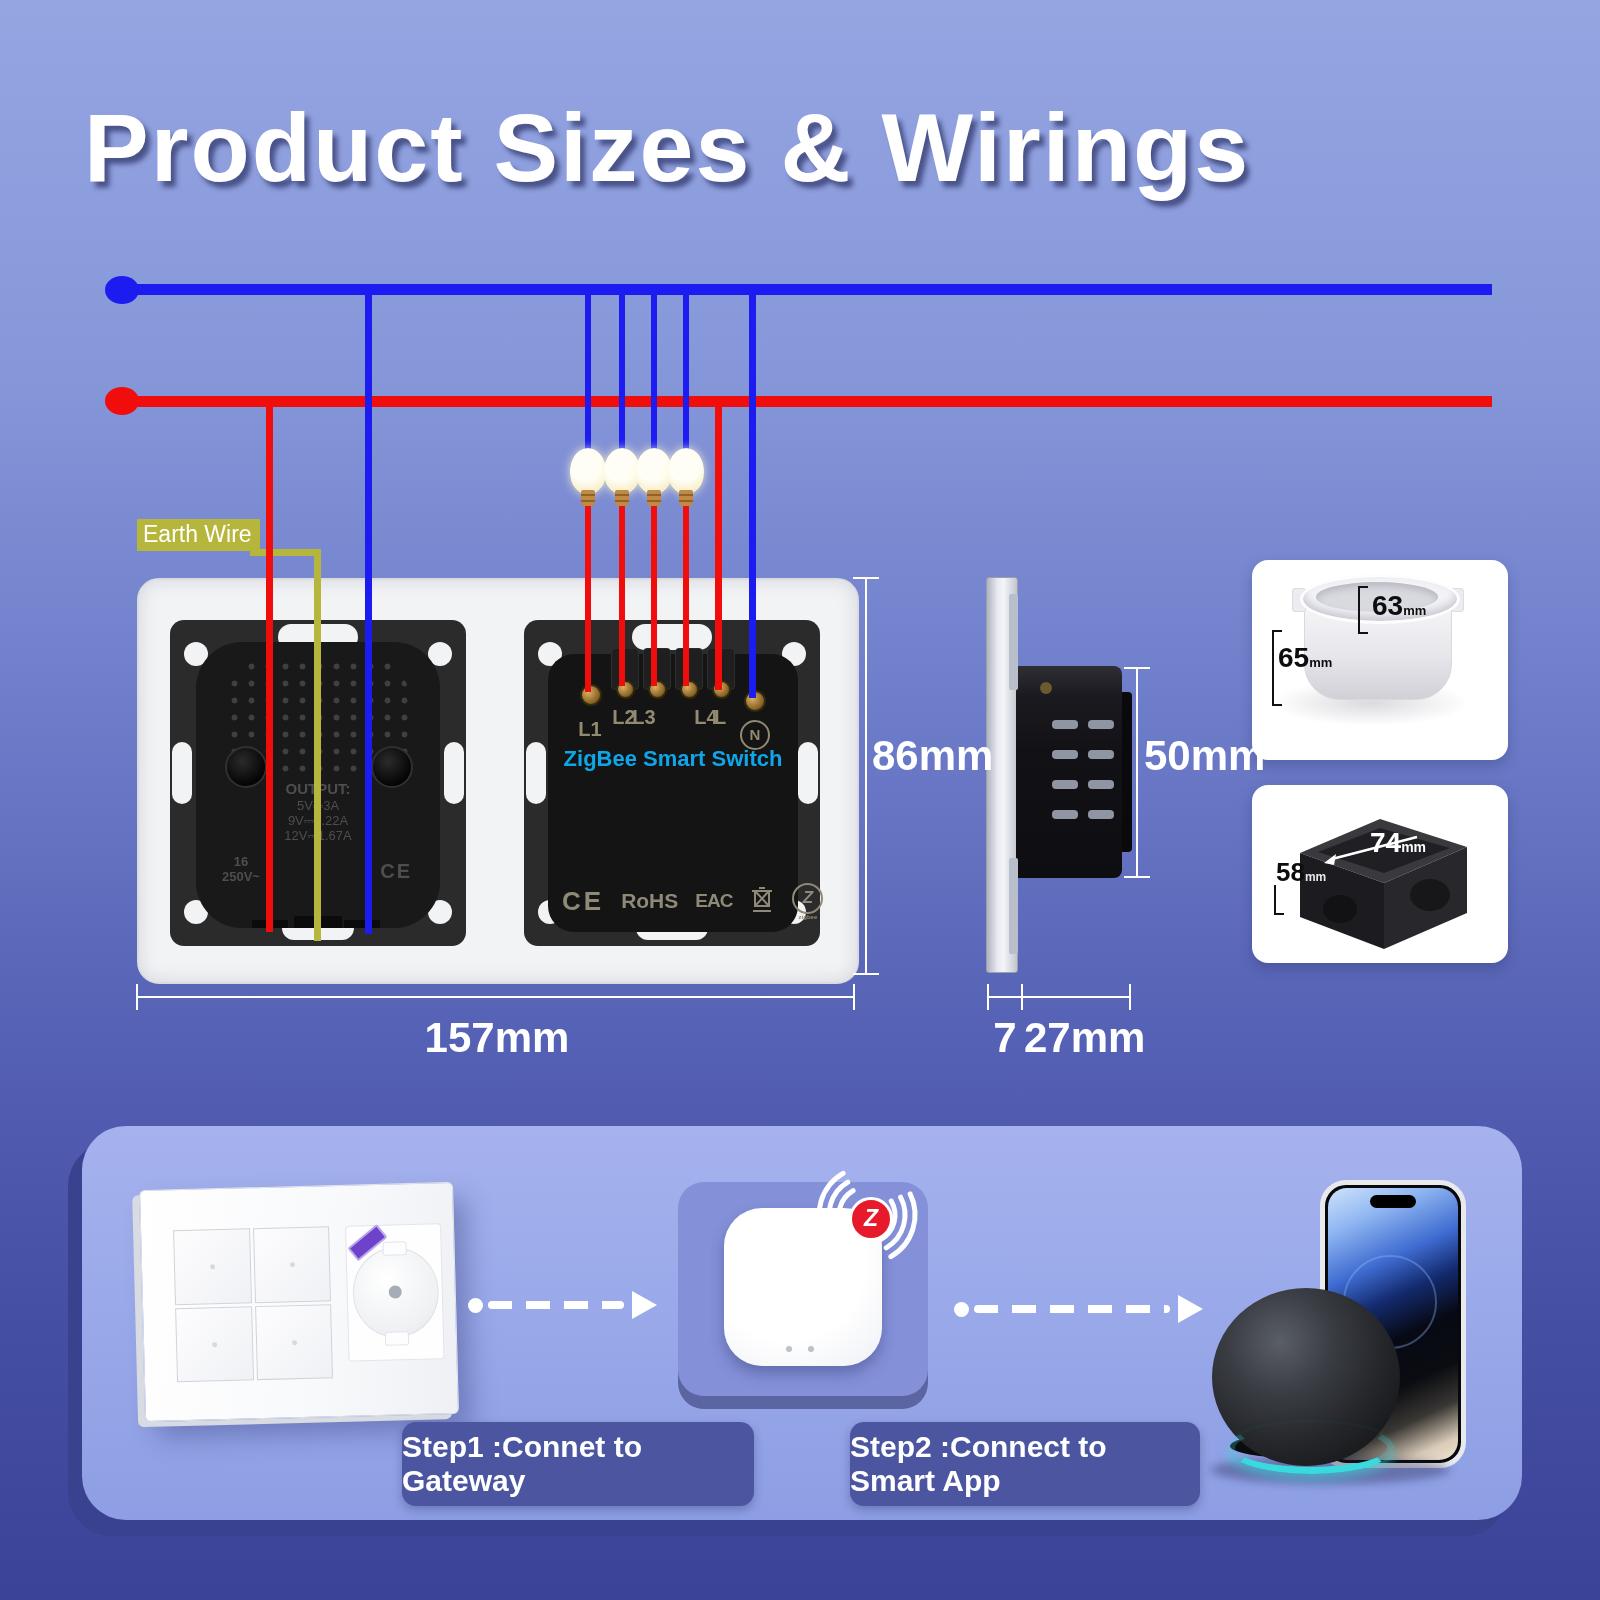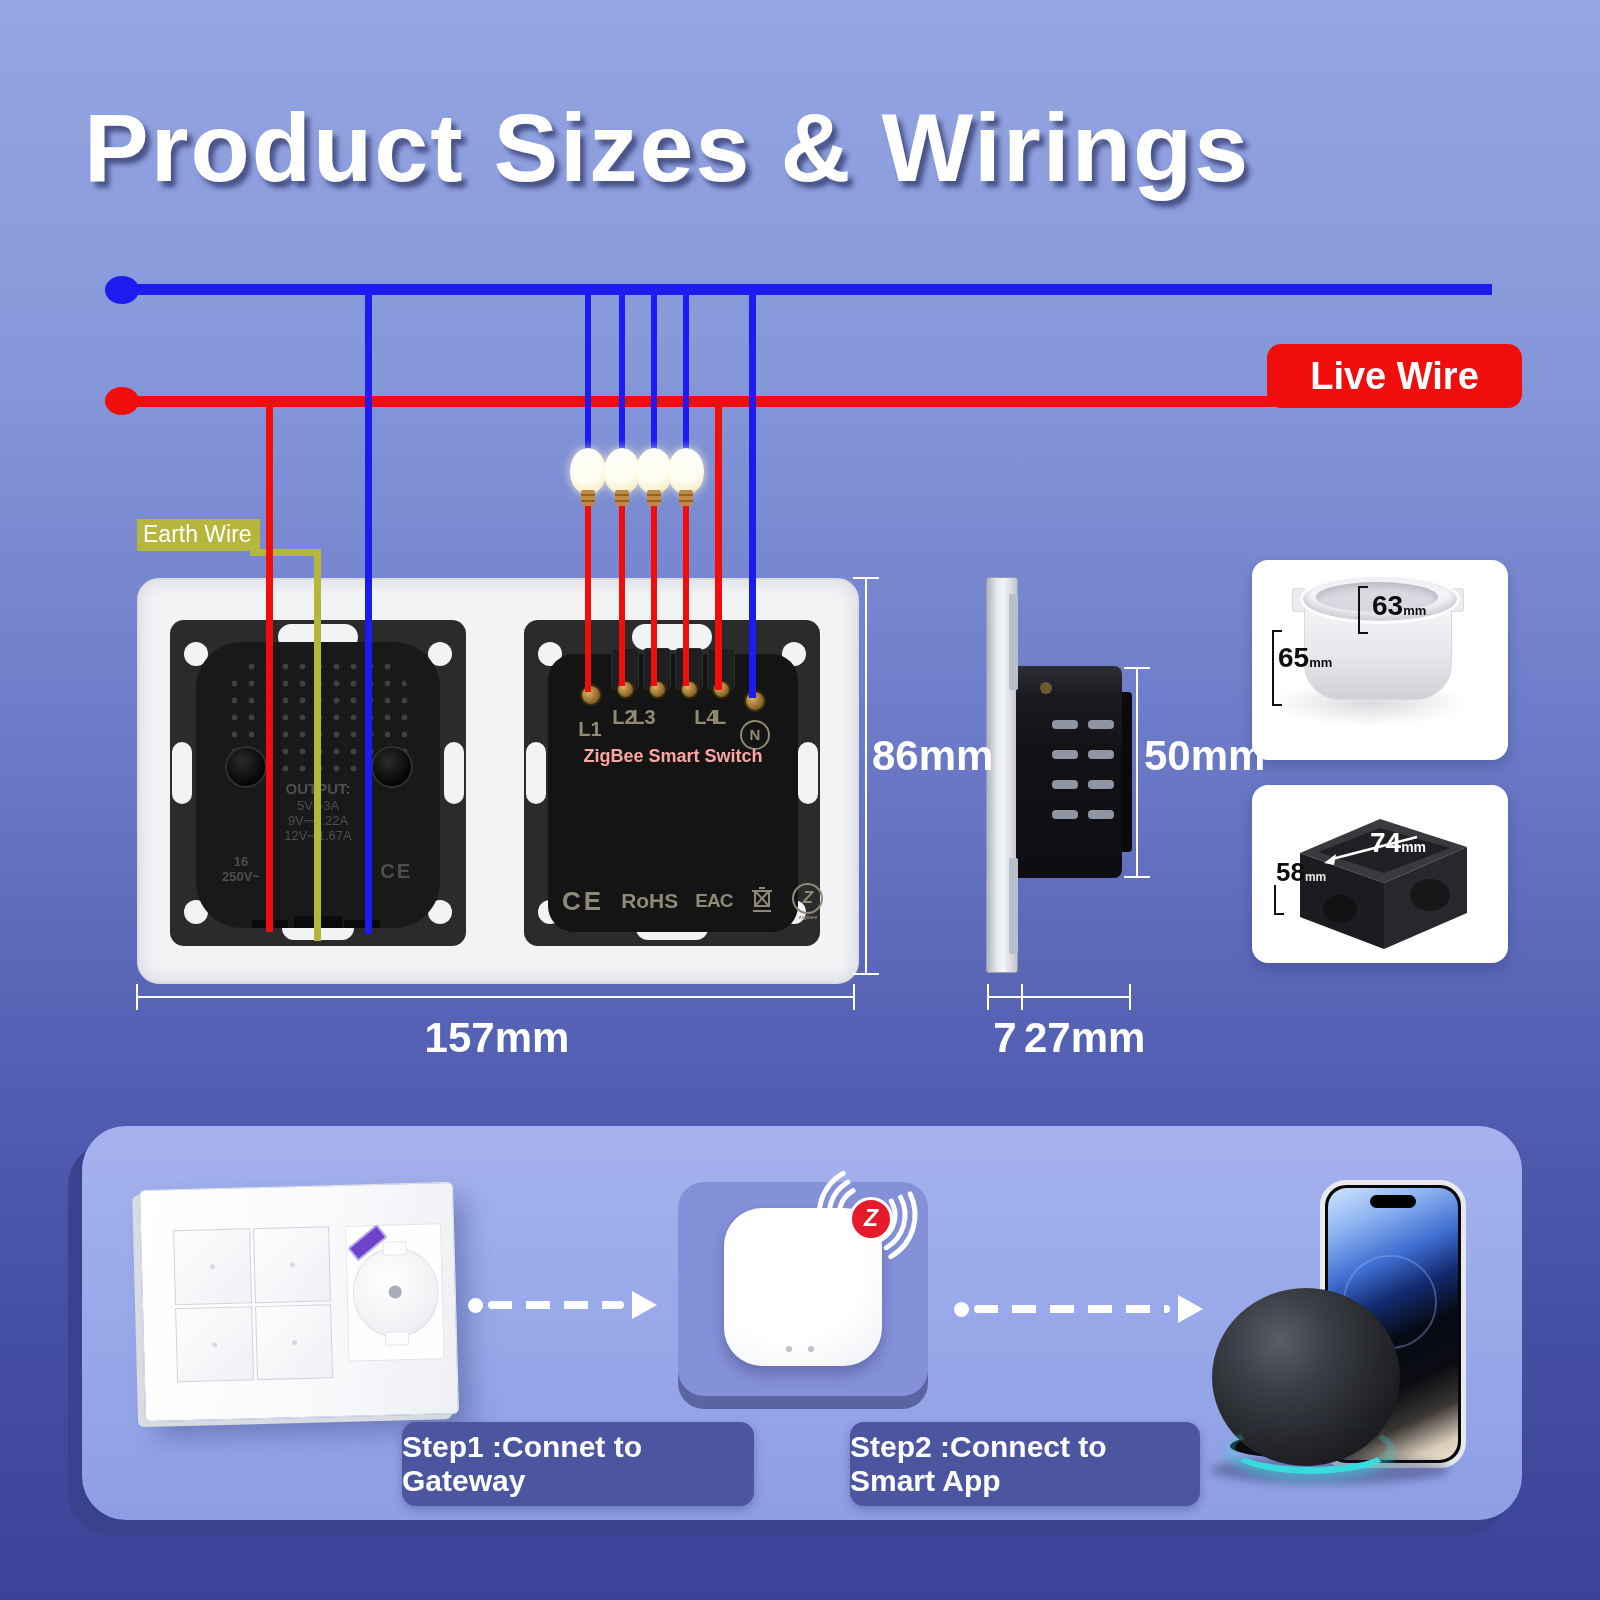--- a/index.html
+++ b/index.html
@@ -57,23 +57,20 @@
 
 <div class="canvas">
 
   <div class="abs title">Product Sizes &amp; Wirings</div>
 
   <div class="abs dot" style="left:105px;top:276px;width:34px;height:28px;background:#1c1cf0;"></div>
   <div class="abs hwire" style="left:122px;top:284px;width:1370px;background:#1c1cf0;"></div>
 
   <div class="abs dot" style="left:105px;top:387px;width:34px;height:28px;background:#f20d0d;"></div>
   <div class="abs hwire" style="left:122px;top:396px;width:1370px;background:#f20d0d;"></div>
-  <div class="abs wlabel" style="left:1267px;top:344px;width:255px;background:#f20d0d;">
-    <span>Live Wire</span>
-  </div>
 
   <div class="abs elabel" style="left:137px;top:519px;">
     <span>Earth Wire</span>
   </div>
   <div class="abs vwire" style="left:250px;top:549px;width:68px;height:7px;background:#b6b63d;"></div>
   <div class="abs vwire" style="left:314px;top:549px;width:7px;height:392px;background:#b6b63d;"></div>
 
   <div class="abs plate">
 
     <div class="frame" style="left:31px;top:40px;width:296px;height:326px;">
@@ -127,21 +124,21 @@
         <div class="term" style="left:100px;top:26px;width:15px;height:15px;"></div>
         <div class="term" style="left:132px;top:26px;width:15px;height:15px;"></div>
         <div class="term" style="left:164px;top:26px;width:15px;height:15px;"></div>
         <div class="term" style="left:196px;top:36px;width:18px;height:18px;"></div>
         <div class="tlabel" style="left:61px;top:52px;width:30px;">L2</div>
         <div class="tlabel" style="left:81px;top:52px;width:30px;">L3</div>
         <div class="tlabel" style="left:143px;top:52px;width:30px;">L4</div>
         <div class="tlabel" style="left:157px;top:52px;width:30px;">L</div>
         <div class="tlabel" style="left:26px;top:64px;width:32px;">L1</div>
         <div class="tlabel" style="left:192px;top:66px;width:26px;height:26px;border:2px solid #938a72;border-radius:50%;font-size:15px;line-height:25px;">N</div>
-        <div class="tlabel" style="left:0;top:92px;width:100%;font-size:18px;color:#fca5a5;">ZigBee Smart Switch</div>
+        <div class="tlabel" style="left:0;top:92px;width:100%;font-size:22px;color:#0ea5e9;">ZigBee Smart Switch</div>
         <div style="position:absolute;left:14px;top:224px;width:222px;height:46px;display:flex;align-items:center;gap:17px;">
           <span class="cert" style="font-size:26px;letter-spacing:3px;">CE</span>
           <span class="cert" style="font-size:21px;">RoHS</span>
           <span class="cert" style="font-size:19px;letter-spacing:-1px;">EAC</span>
           <span>
             <svg width="26" height="30" viewBox="0 0 26 30">
               <g stroke="#8f8977" stroke-width="2" fill="none">
                 <rect x="6" y="7" width="14" height="15"></rect>
                 <line x1="3" y1="7" x2="23" y2="7"></line>
                 <line x1="10" y1="4" x2="16" y2="4"></line>

